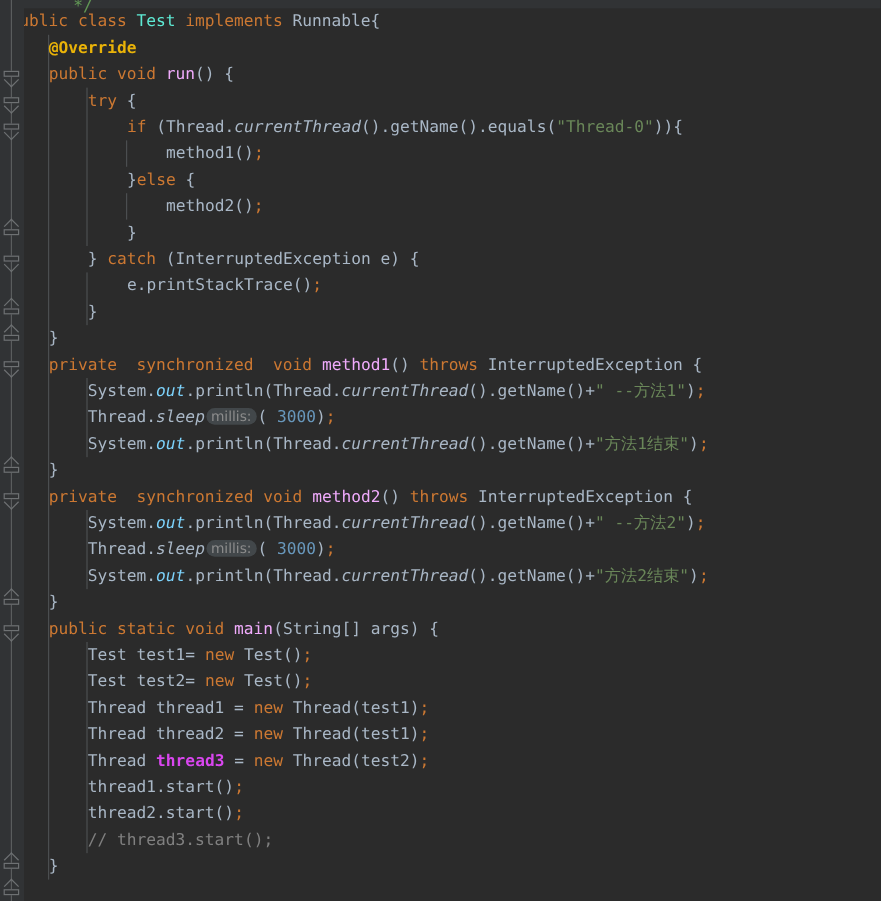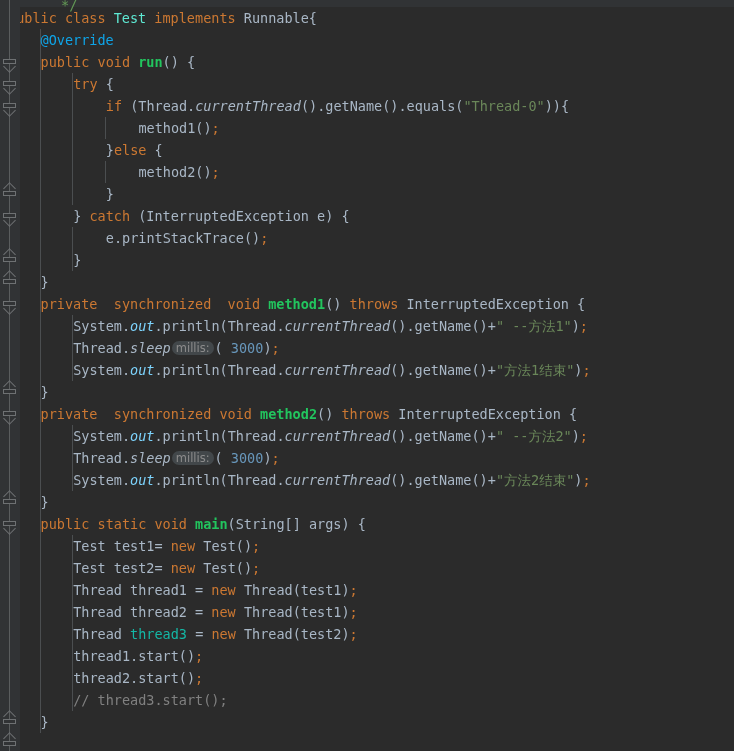--- a/index.html
+++ b/index.html
@@ -85,29 +85,29 @@
     width: 734px;
     height: 22px;
     padding-left: 0;
     white-space: pre;
   }
   .ln > span { display: inline; }
 
   
   .kw     { color: #CC7832; }
   .clsb   { color: #5eead4; }
-  .mthb   { color: #22c55e; font-weight: bold; text-align: center; }
+  .mthb   { color: #f0abfc; font-weight: normal; text-align: center; }
   .stat   { color: #7dd3fc; font-style: italic; }
   .statm  { color: #A9B7C6; font-style: italic; }
   .str    { color: #6A8759; }
   .num    { color: #6897BB; text-align: right; }
   .cmt    { color: #808080; }
-  .gray   { color: #14b8a6; }
+  .gray   { color: #d946ef; font-weight: bold; }
   .plain  { color: #A9B7C6; }
-  .anno   { color: #0ea5e9; }
+  .anno   { color: #eab308; font-weight: bold; }
 
   
   .hint {
     display: inline-block;
     background: #42474A;
     color: #8C8C8C;
     border-radius: 7px;
     font-size: 11.5px;
     font-family: "DejaVu Sans", sans-serif;
     padding: 0 4px;

